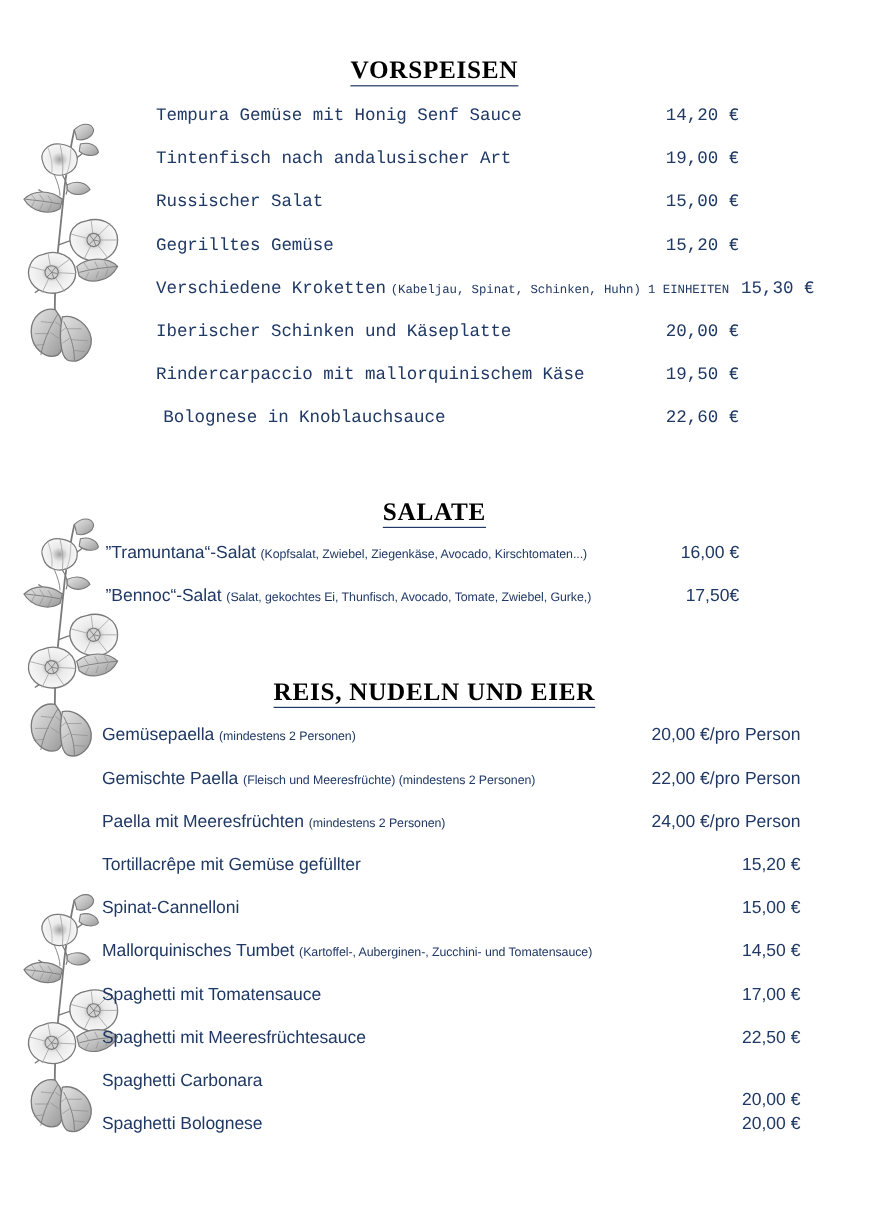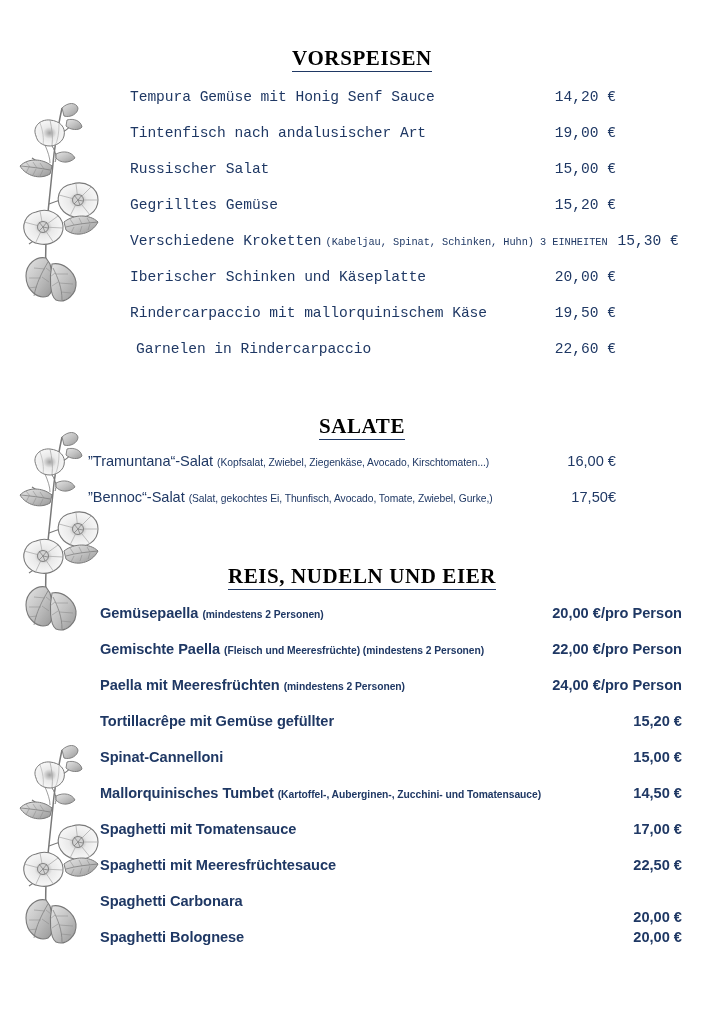--- a/index.html
+++ b/index.html
@@ -74,21 +74,21 @@
   }
 
   
   .block-a .row { left: 130px; width: 486px; font-family: Liberation Mono, monospace; }
   .block-a .row.indent { left: 136px; width: 480px; }
 
   
   .block-b .row { left: 88px; width: 528px; }
 
   
-  .block-c .row { left: 100px; width: 582px; font-weight: bold; }
+  .block-c .row { left: 85px; width: 582px; }
 </style>
 </head>
 <body>
 
 <div class="page">
 
   <div class="floral" style="top: 96px;">
     <svg viewBox="0 0 92 216" xmlns="http://www.w3.org/2000/svg" aria-hidden="true">
       <defs>
         <radialGradient id="pet1" cx="50%" cy="50%" r="60%">
@@ -461,33 +461,33 @@
     <div class="row" style="top: 161px;">
       <span class="name">Russischer Salat</span>
       <span class="price">15,00 €</span>
     </div>
     <div class="row" style="top: 197px;">
       <span class="name">Gegrilltes Gemüse</span>
       <span class="price">15,20 €</span>
     </div>
     <div class="row" style="top: 233px;">
       <span class="name">Verschiedene Kroketten</span>
-      <span class="desc">(Kabeljau, Spinat, Schinken, Huhn) 3 EINHEITEN</span>
+      <span class="desc">(Kabeljau, Spinat, Schinken, Huhn) 1 EINHEITEN</span>
       <span class="price">15,30 €</span>
     </div>
     <div class="row" style="top: 269px;">
       <span class="name">Iberischer Schinken und Käseplatte</span>
       <span class="price">20,00 €</span>
     </div>
     <div class="row" style="top: 305px; gap: 40px;">
       <span class="name">Rindercarpaccio mit mallorquinischem Käse</span>
       <span class="price">19,50 €</span>
     </div>
     <div class="row indent" style="top: 341px;">
-      <span class="name">Garnelen in Rindercarpaccio</span>
+      <span class="name">Bolognese in Knoblauchsauce</span>
       <span class="price">22,60 €</span>
     </div>
   </div>
 
   <div class="section-heading" style="top: 414px;">
     <span>SALATE</span>
   </div>
 
   <div class="block-b">
     <div class="row" style="top: 453px;">

